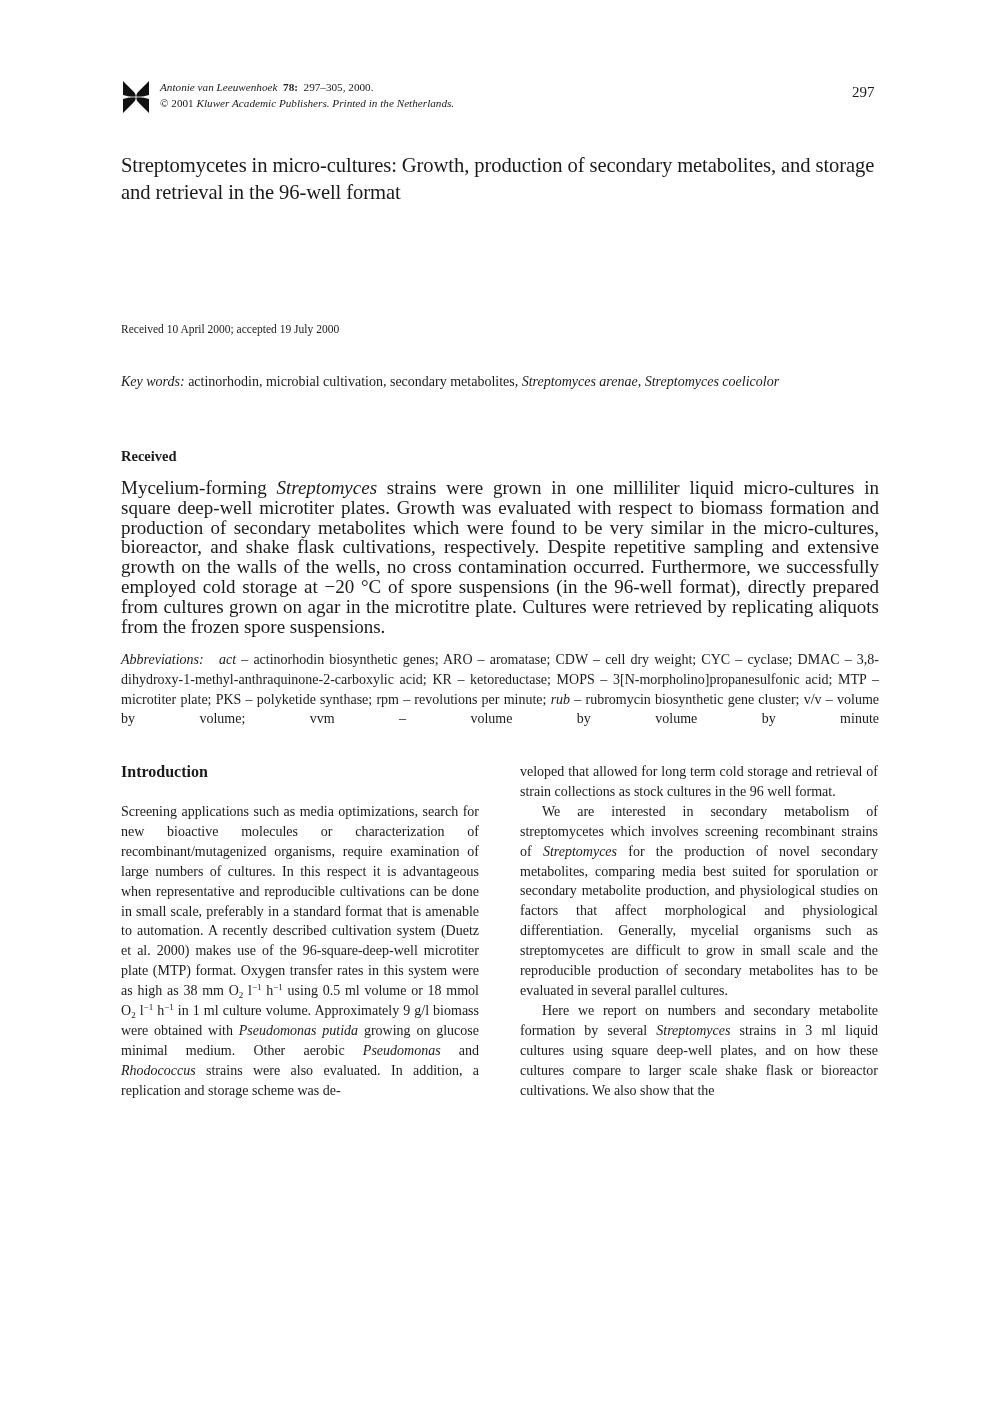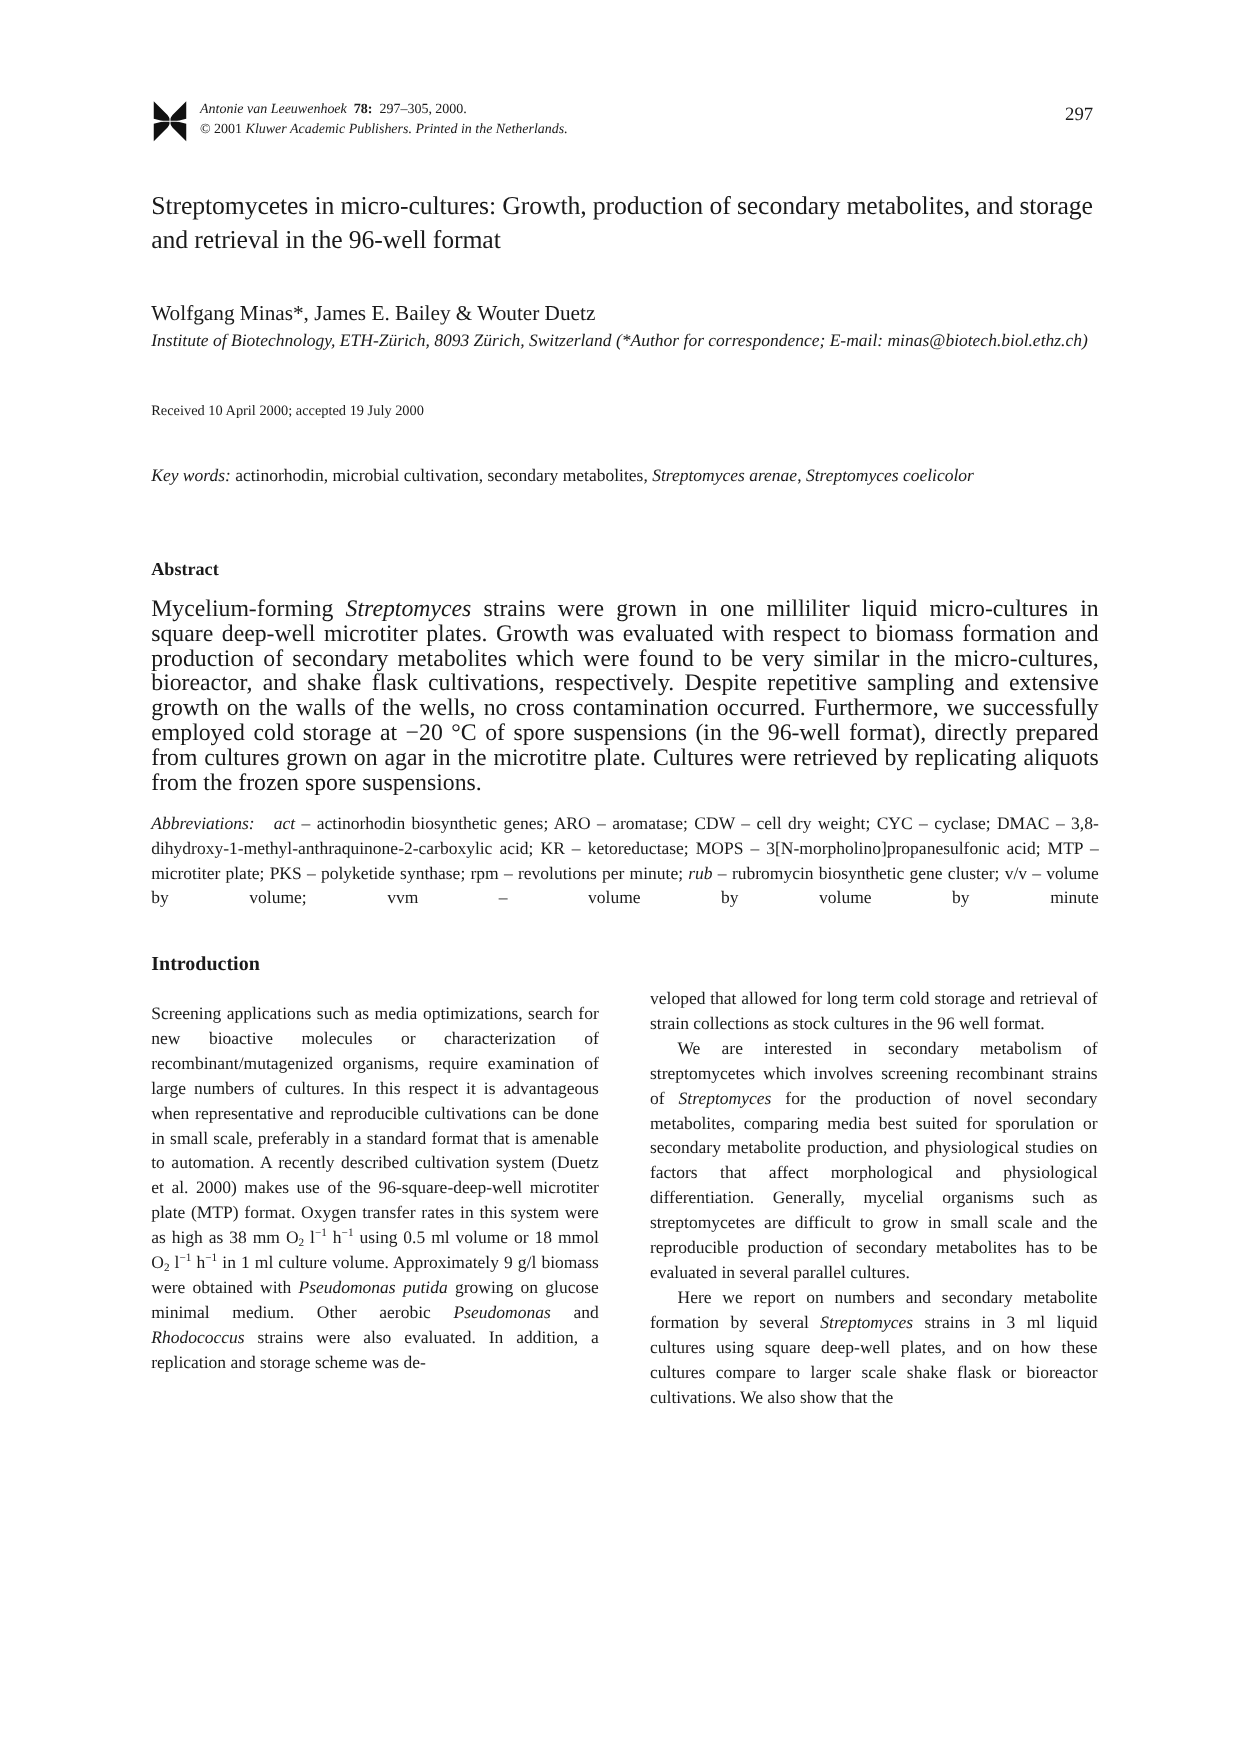--- a/index.html
+++ b/index.html
@@ -14,21 +14,21 @@
   .authors { position: absolute; left: 121px; top: 231px; font-size: 17px; }
   .affil { position: absolute; left: 121px; top: 254px; width: 758px; font-size: 14px; line-height: 20px; font-style: italic; text-align: justify; text-align-last: left; }
   .received { position: absolute; left: 121px; top: 313px; font-size: 11.5px; }
   .keywords { position: absolute; left: 121px; top: 362px; width: 758px; font-size: 14px; line-height: 20px; text-align: justify; }
   .abs-head { position: absolute; left: 121px; top: 438px; font-weight: bold; font-size: 14.5px; }
   .abstract { position: absolute; left: 121px; top: 468px; width: 758px; font-size: 19px; line-height: 19.8px; text-align: justify; }
   .abbrev { position: absolute; left: 121px; top: 640px; width: 758px; font-size: 14px; line-height: 19.8px; text-align: justify; text-align-last: justify; }
   .intro-head { position: absolute; left: 121px; top: 753px; font-weight: bold; font-size: 16px; }
   .col { position: absolute; width: 358px; font-size: 14px; line-height: 19.9px; text-align: justify; }
   .col-left { left: 121px; top: 792px; }
-  .col-right { left: 520px; top: 752px; margin-top: 28px; }
+  .col-right { left: 520px; top: 752px; }
   .col p { margin: 0; }
   .col p.indent { text-indent: 22px; }
   i { }
   sup { font-size: 9px; line-height: 0; vertical-align: 5px; }
   sub { font-size: 9px; line-height: 0; vertical-align: -3px; }
 </style>
 </head>
 <body>
 
 <div class="page">
@@ -46,27 +46,25 @@
     </div>
     <div>
       <span class="plain">© 2001</span>
       <span>Kluwer Academic Publishers.  Printed in the Netherlands.</span>
     </div>
   </div>
 
   <div class="pagenum">297</div>
 
   <div class="title">Streptomycetes in micro-cultures: Growth, production of secondary metabolites, and storage and retrieval in the 96-well format</div>
-  <div class="authors">Wolfgang Minas*, James E. Bailey &amp; Wouter Duetz</div>
-  <div class="affil">Institute of Biotechnology, ETH-Zürich, 8093 Zürich, Switzerland (*Author for correspondence; E-mail: minas@biotech.biol.ethz.ch)</div>
   <div class="received">Received 10 April 2000; accepted 19 July 2000</div>
 
   <div class="keywords"><i>Key words:</i><span> actinorhodin, microbial cultivation, secondary metabolites, </span><i>Streptomyces arenae</i><span>, </span><i>Streptomyces coelicolor</i></div>
 
-  <div class="abs-head">Abstract</div>
+  <div class="abs-head">Received</div>
   <div class="abstract"><span>Mycelium-forming </span><i>Streptomyces</i><span> strains were grown in one milliliter liquid micro-cultures in square deep-well microtiter plates. Growth was evaluated with respect to biomass formation and production of secondary metabolites which were found to be very similar in the micro-cultures, bioreactor, and shake flask cultivations, respectively. Despite repetitive sampling and extensive growth on the walls of the wells, no cross contamination occurred. Furthermore, we successfully employed cold storage at −20 °C of spore suspensions (in the 96-well format), directly prepared from cultures grown on agar in the microtitre plate. Cultures were retrieved by replicating aliquots from the frozen spore suspensions.</span></div>
 
   <div class="abbrev"><i>Abbreviations:</i>&nbsp;&nbsp; <i>act</i><span> – actinorhodin biosynthetic genes; ARO – aromatase; CDW – cell dry weight; CYC – cyclase; DMAC – 3,8-dihydroxy-1-methyl-anthraquinone-2-carboxylic acid; KR – ketoreductase; MOPS – 3[N-morpholino]propanesulfonic acid; MTP – microtiter plate; PKS – polyketide synthase; rpm – revolutions per minute; </span><i>rub</i><span> – rubromycin biosynthetic gene cluster; v/v – volume by volume; vvm – volume by volume by minute</span></div>
 
   <div class="intro-head">Introduction</div>
 
   <div class="col col-left">
     <p><span>Screening applications such as media optimizations, search for new bioactive molecules or characterization of recombinant/mutagenized organisms, require examination of large numbers of cultures. In this respect it is advantageous when representative and reproducible cultivations can be done in small scale, preferably in a standard format that is amenable to automation. A recently described cultivation system (Duetz et al. 2000) makes use of the 96-square-deep-well microtiter plate (MTP) format. Oxygen transfer rates in this system were as high as 38 mm O</span><sub>2</sub><span> l</span><sup>−1</sup><span> h</span><sup>−1</sup><span> using 0.5 ml volume or 18 mmol O</span><sub>2</sub><span> l</span><sup>−1</sup><span> h</span><sup>−1</sup><span> in 1 ml culture volume. Approximately 9 g/l biomass were obtained with </span><i>Pseudomonas putida</i><span> growing on glucose minimal medium. Other aerobic </span><i>Pseudomonas</i><span> and </span><i>Rhodococcus</i><span> strains were also evaluated. In addition, a replication and storage scheme was de-</span></p>
   </div>
 

